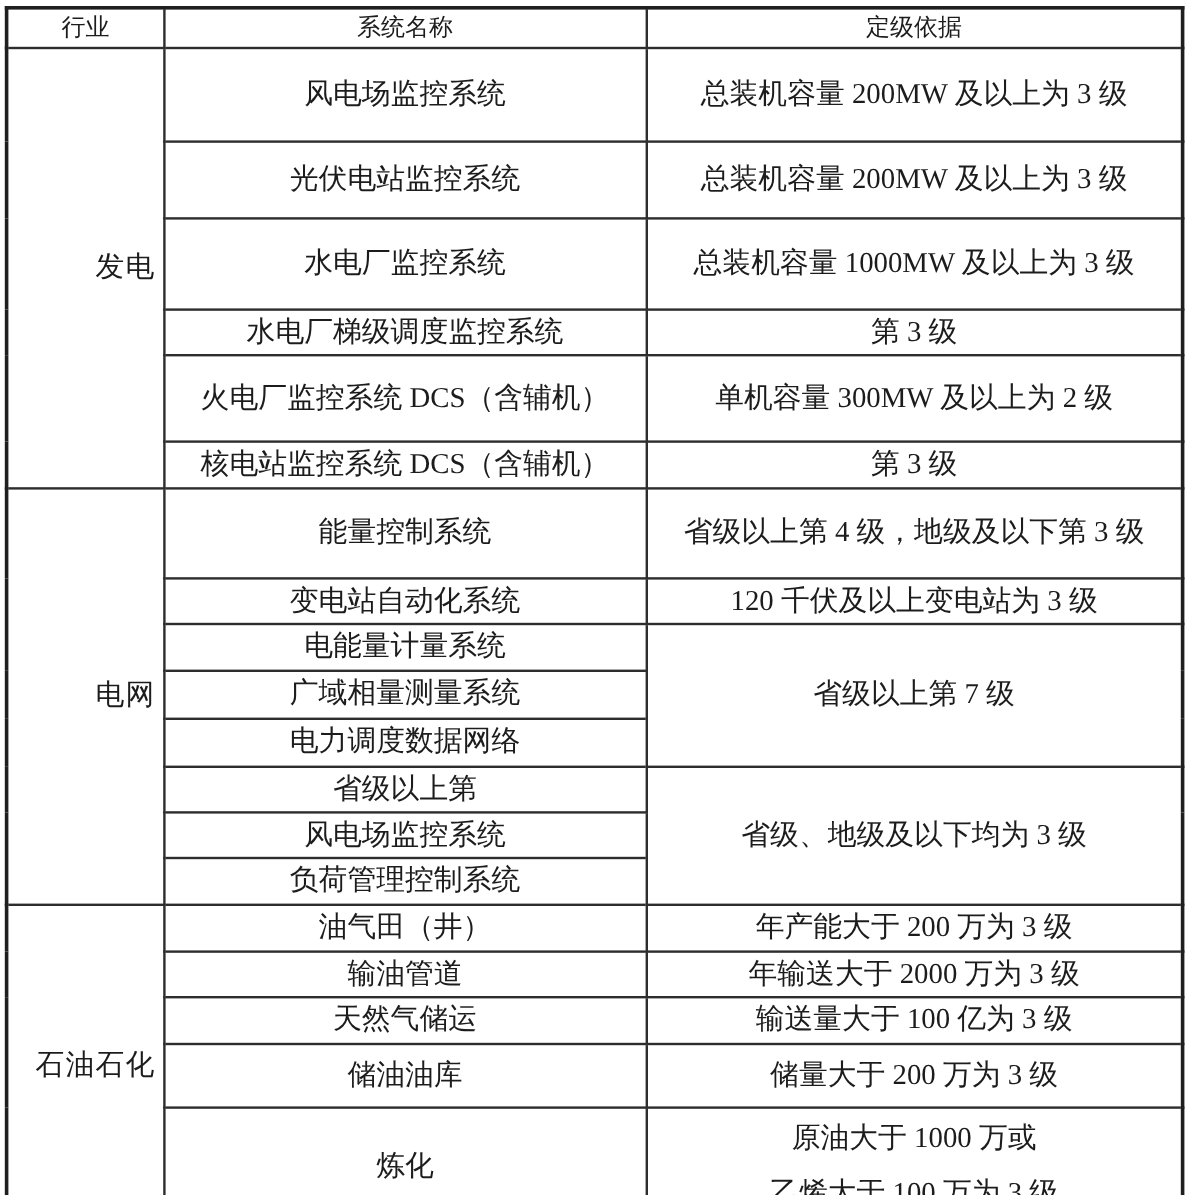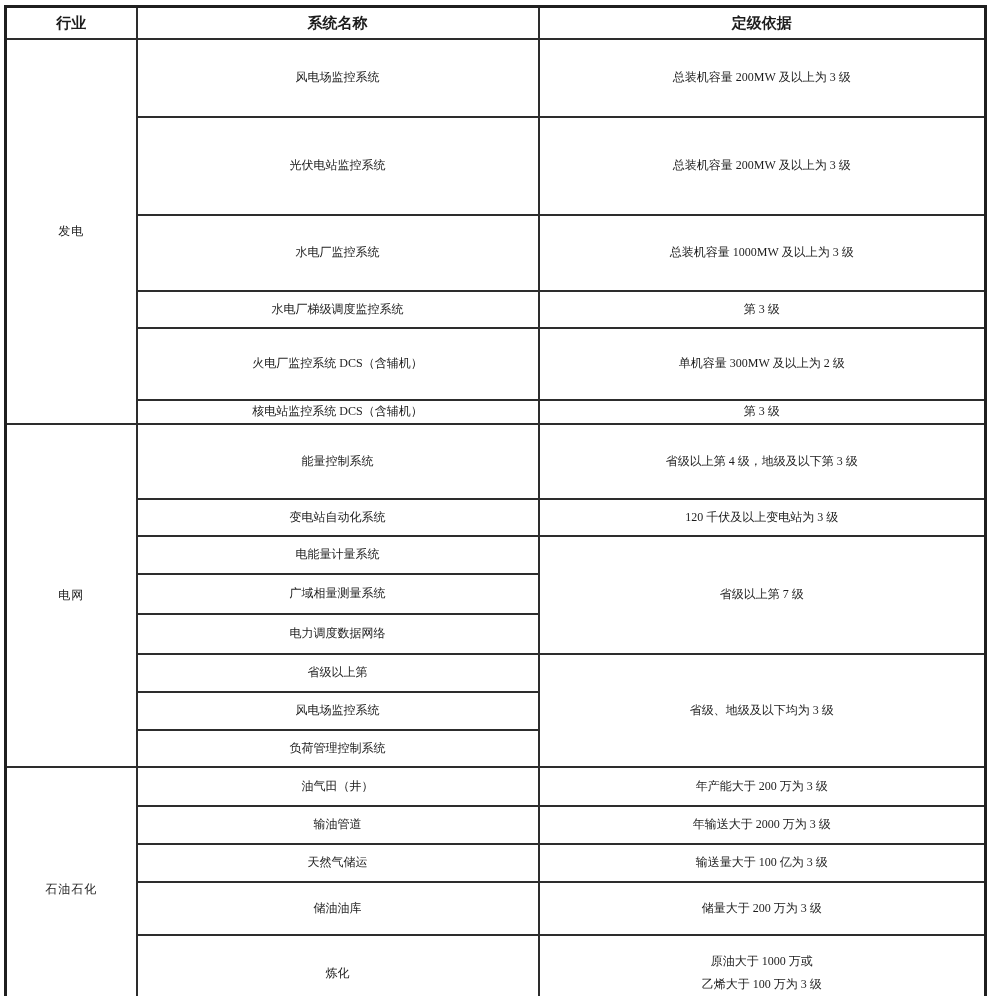--- a/index.html
+++ b/index.html
@@ -21,32 +21,33 @@
     width: 980px;
     border: 3px solid #1f1f1f;
   }
   col.c1 { width: 131px; }
   col.c2 { width: 402px; }
   col.c3 { width: 447px; }
   th, td {
     border: 2px solid #2d2d2d;
     text-align: center;
     vertical-align: middle;
-    font-size: 12px;
+    font-size: 24px;
     line-height: 1.35;
     padding: 2px 6px;
     box-sizing: border-box;
     overflow: hidden;
   }
   th {
-    font-weight: bold;
-    font-size: 15px;
+    font-weight: normal;
+    font-size: 20px;
   }
   td.industry-cell {
     letter-spacing: 1px;
+    text-align: right;
   }
   td.multiline {
     white-space: pre-line;
     line-height: 1.95;
   }
 </style>
 </head>
 <body>
 
 <div class="table-wrap">
@@ -63,21 +64,21 @@
         <th>定级依据</th>
       </tr>
     </thead>
     <tbody>
 
       <tr style="height:78px">
         <td class="industry-cell" rowspan="6">发电</td>
         <td>风电场监控系统</td>
         <td>总装机容量 200MW 及以上为 3 级</td>
       </tr>
-      <tr style="height:98px">
+      <tr style="height:64px">
         <td>光伏电站监控系统</td>
         <td>总装机容量 200MW 及以上为 3 级</td>
       </tr>
       <tr style="height:76px">
         <td>水电厂监控系统</td>
         <td>总装机容量 1000MW 及以上为 3 级</td>
       </tr>
       <tr style="height:37px">
         <td>水电厂梯级调度监控系统</td>
         <td>第 3 级</td>

